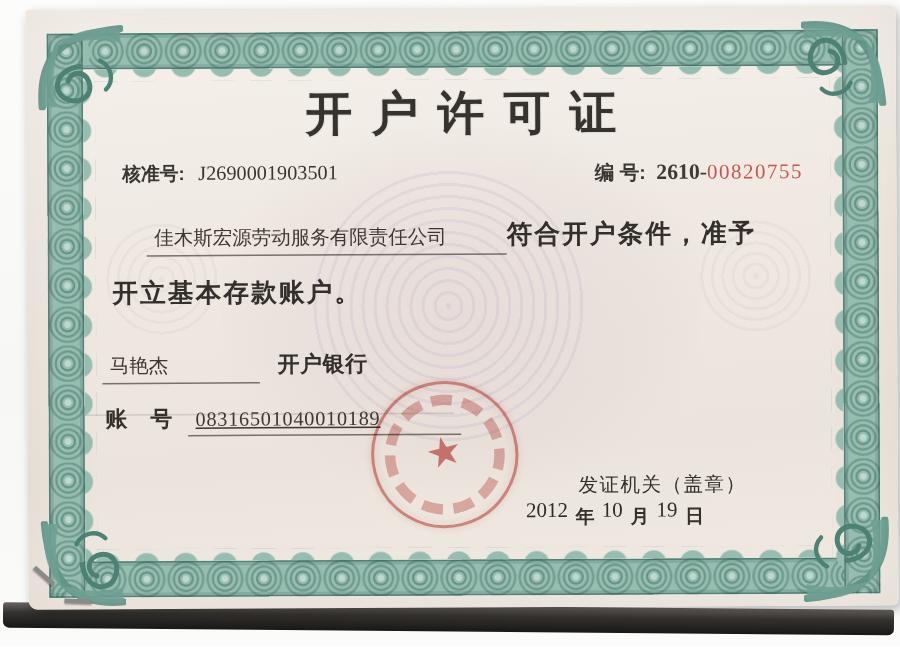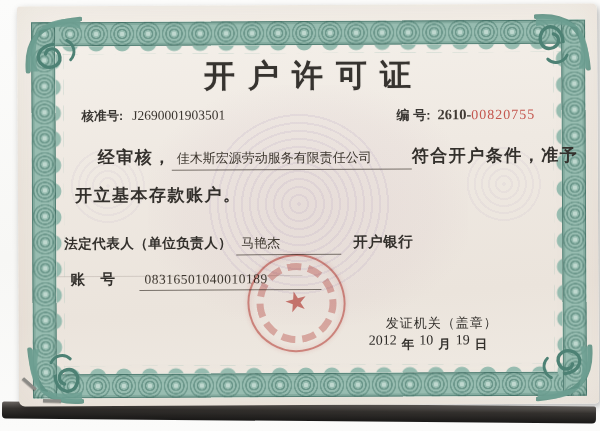--- a/index.html
+++ b/index.html
@@ -70,23 +70,23 @@
   .company { width:240px; }
   .row { position:absolute; display:flex; align-items:baseline; }
   .reps { left:46px; top:228px; }
   .lbl2 { font-weight:700; font-size:13.5px; letter-spacing:.5px; color:#33302c; }
   .w105 { width:105px; margin-left:4px; }
   .bank-lbl { margin-left:12px; font-size:14.5px; }
   .w170 { width:172px; margin-left:4px; font-size:12.5px; }
   .line2 { position:absolute; left:57px; top:178px; }
   .acct { left:52px; top:264px; }
   .acct .lbl2 { font-size:14.5px; }
-  .w180 { width:182px; margin-left:24px; font-size:13.5px; letter-spacing:.5px; }
+  .w180 { width:182px; margin-left:10px; font-size:13.5px; letter-spacing:.5px;text-decoration:underline; }
   .issuer { position:absolute; left:367px; top:310px; font-weight:400; font-size:13px; letter-spacing:1px; }
-  .date { position:absolute; left:350px; top:328px; display:flex; align-items:baseline; gap:5px; font-size:13.5px; }
+  .date { position:absolute; left:332px; top:328px; display:flex; align-items:baseline; gap:5px; font-size:13.5px; }
   .date .num { font-size:14px; color:#2f2c29; }
   .date .unit { position:relative; top:4px; font-weight:700; font-size:12.5px; }
 
   
   .seal { position:absolute; left:229px; top:249px; width:98px; height:98px;
     mix-blend-mode:multiply; opacity:.88; transform:rotate(-14deg); }
   .seal-ring { position:absolute; inset:0; border-radius:50%; border:2.5px solid rgba(201,88,82,.75);
     box-shadow:0 0 4px rgba(201,88,82,.25), inset 0 0 6px rgba(201,88,82,.18); }
   .seal-text { position:absolute; inset:9px; border-radius:50%; border:7px dashed rgba(201,88,82,.48); }
   .seal-star { position:absolute; left:0; right:0; top:50%; transform:translateY(-54%);
@@ -150,28 +150,26 @@
 
       <div class="meta-approval">
         <span class="lbl">核准号:</span><span class="val serif">J2690001903501</span>
       </div>
 
       <div class="meta-serial">
         <span class="lbl">编 号:</span><span class="serial-prefix serif">2610-</span><span class="serial-red serif" style="color:#c4574f;">00820755</span>
       </div>
 
       <div class="line1">
-        <span class="big">经审核，</span>
         <span class="fill company serif">佳木斯宏源劳动服务有限责任公司</span>
         <span class="big">符合开户条件，准予</span>
       </div>
       <div class="line2 big">开立基本存款账户。</div>
 
       <div class="row reps">
-        <span class="lbl2">法定代表人（单位负责人）</span>
         <span class="fill w105">马艳杰</span>
         <span class="lbl2 bank-lbl">开户银行</span>
       </div>
 
       <div class="row acct">
         <span class="lbl2">账　号</span>
         <span class="fill w180 serif">08316501040010189</span>
       </div>
 
       <div class="issuer">发证机关（盖章）</div>

